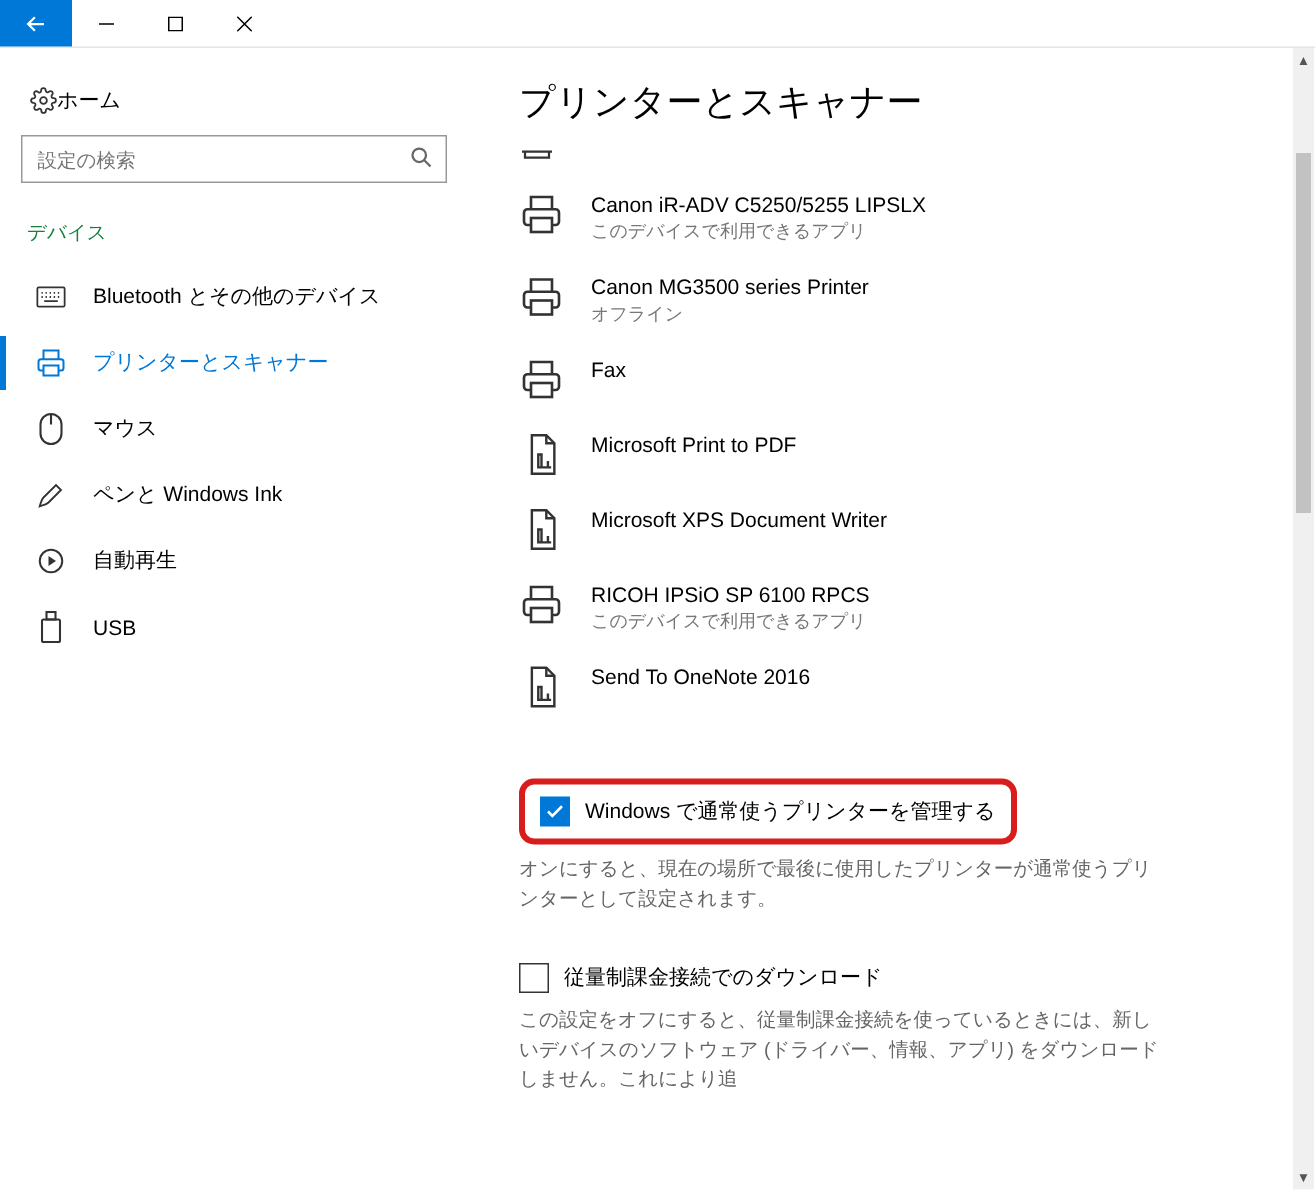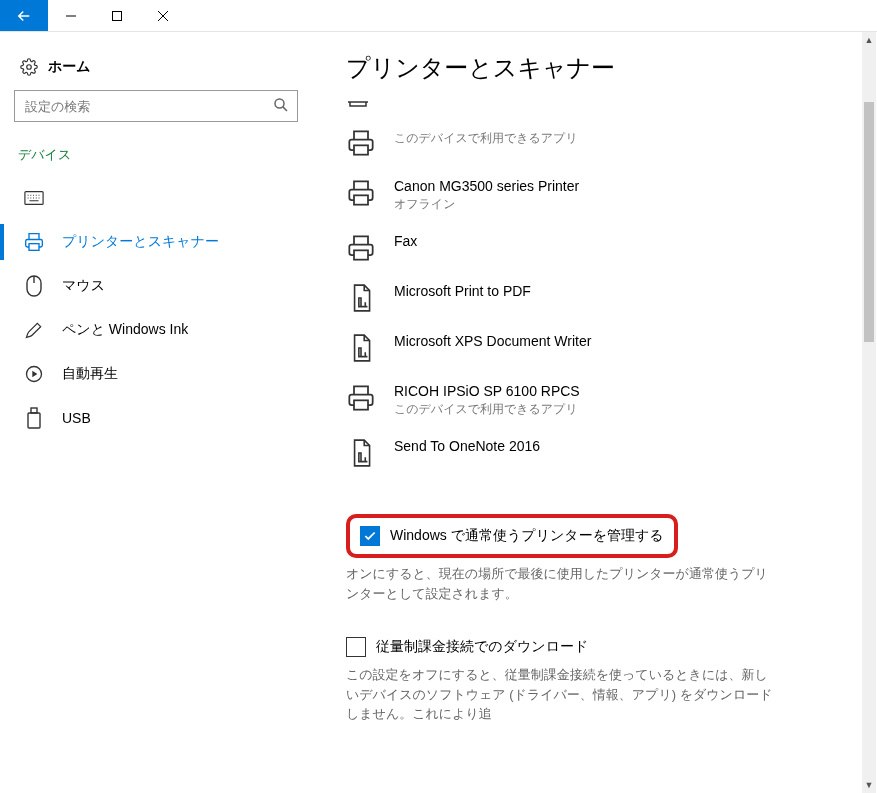--- a/index.html
+++ b/index.html
@@ -7,21 +7,21 @@
 
 .titlebar { height: 32px; display: flex; align-items: stretch; border-bottom: 1px solid #e5e5e5; }
 .back-btn { width: 48px; background: #0078d7; display: flex; align-items: center; justify-content: center; cursor: pointer; }
 .title-txt { padding-left: 12px; display: flex; align-items: center; font-size: 12px; color: #333; flex: 1; }
 .win-controls { display: flex; }
 .win-btn { width: 46px; display: flex; align-items: center; justify-content: center; cursor: pointer; }
 
 .content { display: flex; height: calc(100% - 32px); }
 
 .sidebar { width: 310px; padding: 18px 6px 0 14px; }
-.home-row { display: flex; align-items: flex-end; gap: 10px; padding: 8px 6px 14px 6px; font-weight: bold; }
+.home-row { display: flex; align-items: flex-end; gap: 0; padding: 8px 6px 14px 6px; }
 .home-row .gear { width: 18px; height: 18px; }
 .home-row span { font-size: 14px; }
 
 .search-box { position: relative; margin: 0 6px 24px 0; }
 .search-box input { width: 100%; height: 32px; border: 1px solid #999; padding: 0 34px 0 10px; font-size: 13px; outline: none; }
 .search-box .sicon { position: absolute; right: 8px; top: 6px; }
 
 .section-title { color: #15803d; font-size: 13px; padding: 0 0 12px 4px; }
 
 .nav-item { display: flex; align-items: center; gap: 18px; padding: 12px 6px 12px 10px; cursor: pointer; font-size: 14px; }
@@ -102,20 +102,21 @@
 
     <div class="section-title">デバイス</div>
 
     <div class="nav-item">
       <div class="nav-icon">
           <svg width="22" height="16" viewBox="0 0 22 16" fill="none" stroke="#333" stroke-width="1.3">
             <rect x="1" y="1" width="20" height="14" rx="1"></rect>
             <path d="M4 5h1M7 5h1M10 5h1M13 5h1M16 5h1M4 8h1M7 8h1M10 8h1M13 8h1M16 8h1M6 11h10"></path>
           </svg>
         </div>
+      <span>Bluetooth とその他のデバイス</span>
     </div>
 
     <div class="nav-item active">
       <div class="nav-icon">
           <svg width="20" height="20" viewBox="0 0 24 24" fill="none" stroke="#0078d7" stroke-width="1.6">
             <path d="M6 9V2h12v7M6 18H4a2 2 0 0 1-2-2v-5a2 2 0 0 1 2-2h16a2 2 0 0 1 2 2v5a2 2 0 0 1-2 2h-2"></path>
             <rect x="6" y="14" width="12" height="8"></rect>
           </svg>
         </div>
       <span>プリンターとスキャナー</span>
@@ -169,20 +170,21 @@
 
     <div id="printer-list">
         <div class="printer-item">
           <div class="p-icon">
             <svg width="28" height="28" viewBox="0 0 24 24" fill="none" stroke="#333" stroke-width="1.5">
               <path d="M6 9V2h12v7M6 18H4a2 2 0 0 1-2-2v-5a2 2 0 0 1 2-2h16a2 2 0 0 1 2 2v5a2 2 0 0 1-2 2h-2"></path>
               <rect x="6" y="14" width="12" height="8"></rect>
             </svg>
           </div>
           <div class="p-text">
+            <div class="name">Canon iR-ADV C5250/5255 LIPSLX</div>
             <div class="status">このデバイスで利用できるアプリ</div>
           </div>
         </div>
         <div class="printer-item">
           <div class="p-icon">
             <svg width="28" height="28" viewBox="0 0 24 24" fill="none" stroke="#333" stroke-width="1.5">
               <path d="M6 9V2h12v7M6 18H4a2 2 0 0 1-2-2v-5a2 2 0 0 1 2-2h16a2 2 0 0 1 2 2v5a2 2 0 0 1-2 2h-2"></path>
               <rect x="6" y="14" width="12" height="8"></rect>
             </svg>
           </div>

